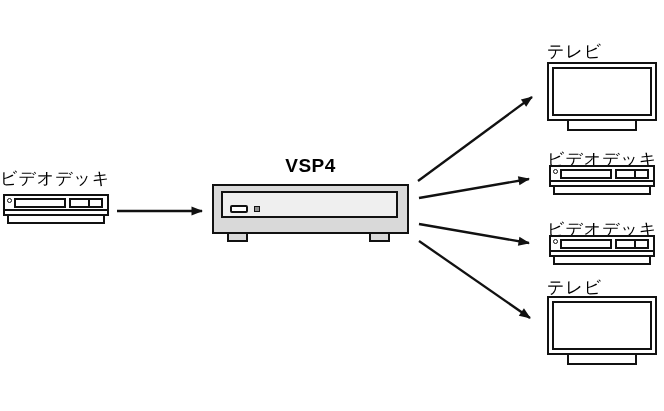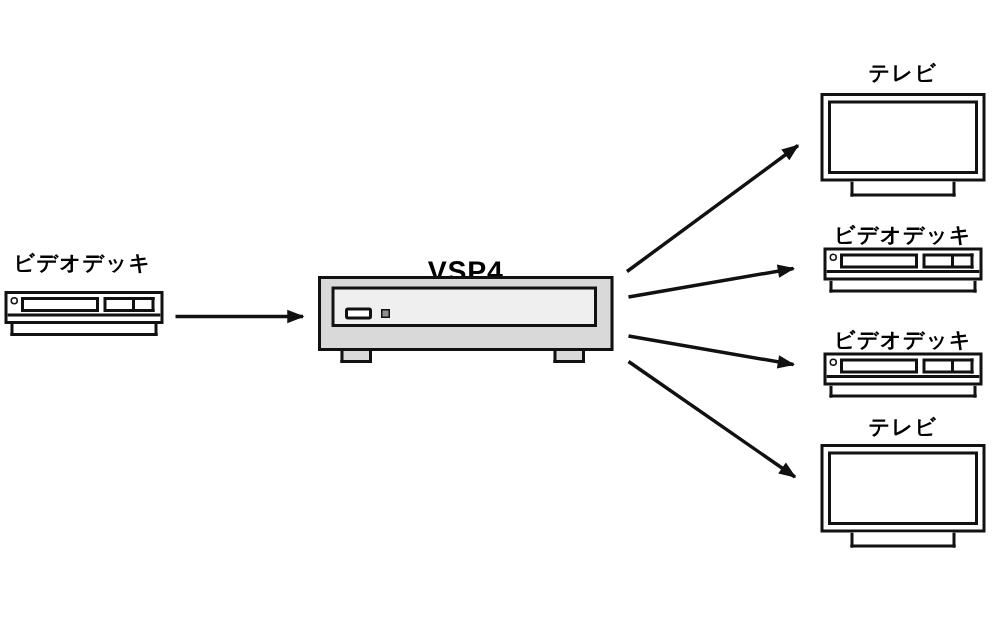--- a/index.html
+++ b/index.html
@@ -4,22 +4,22 @@
 <style>
   html,body { margin:0; padding:0; background:#ffffff; }
   * { box-sizing:border-box; }
   .canvas {
     position:relative; width:664px; height:411px; background:var(--bg,#ffffff);
     font-family:"Liberation Sans","DejaVu Sans",sans-serif; color:#000;
     overflow:hidden;
   }
   .overlay { position:absolute; left:0; top:0; z-index:1; pointer-events:none; }
   .dev-label {
-    position:absolute; z-index:2; font-size:14px; font-weight:bold;
-    text-align:center; letter-spacing:1px; white-space:nowrap;
+    position:absolute; z-index:2; font-size:17px; font-weight:normal;
+    text-align:left; letter-spacing:1px; white-space:nowrap;
   }
   .hub-label {
     position:absolute; z-index:2; font-size:19px; font-weight:bold;
     text-align:center; letter-spacing:0.5px;
   }
   
   .vcr { position:absolute; z-index:2; width:106px; }
   .vcr-body { position:relative; width:106px; height:22px; background:var(--devfill,#fff); border:2px solid var(--line,#111); }
   .vcr-led  { position:absolute; left:2px; top:2px; width:5px; height:5px; border:1px solid var(--line,#111); border-radius:50%; background:#fff; }
   .vcr-slot { position:absolute; left:9px; top:2px; width:52px; height:10px; border:2px solid var(--line,#111); background:#fff; }
@@ -69,21 +69,21 @@
       <div class="vcr-slot"></div>
       <div class="vcr-btns">
         <div class="vcr-btn-a"></div>
         <div class="vcr-btn-b"></div>
       </div>
       <div class="vcr-strip"></div>
     </div>
     <div class="vcr-base"></div>
   </div>
 
-  <div class="hub-label" style="left:212px; top:171px; width:197px;">VSP4</div>
+  <div class="hub-label" style="left:212px; top:155px; width:197px;">VSP4</div>
   <div class="hub-box">
     <div class="hub-panel">
       <div class="hub-btn"></div>
       <div class="hub-sq"></div>
     </div>
   </div>
   <div class="hub-foot l"></div>
   <div class="hub-foot r"></div>
 
   <div class="dev-label" style="left:547px; top:40px; width:110px;">テレビ</div>

